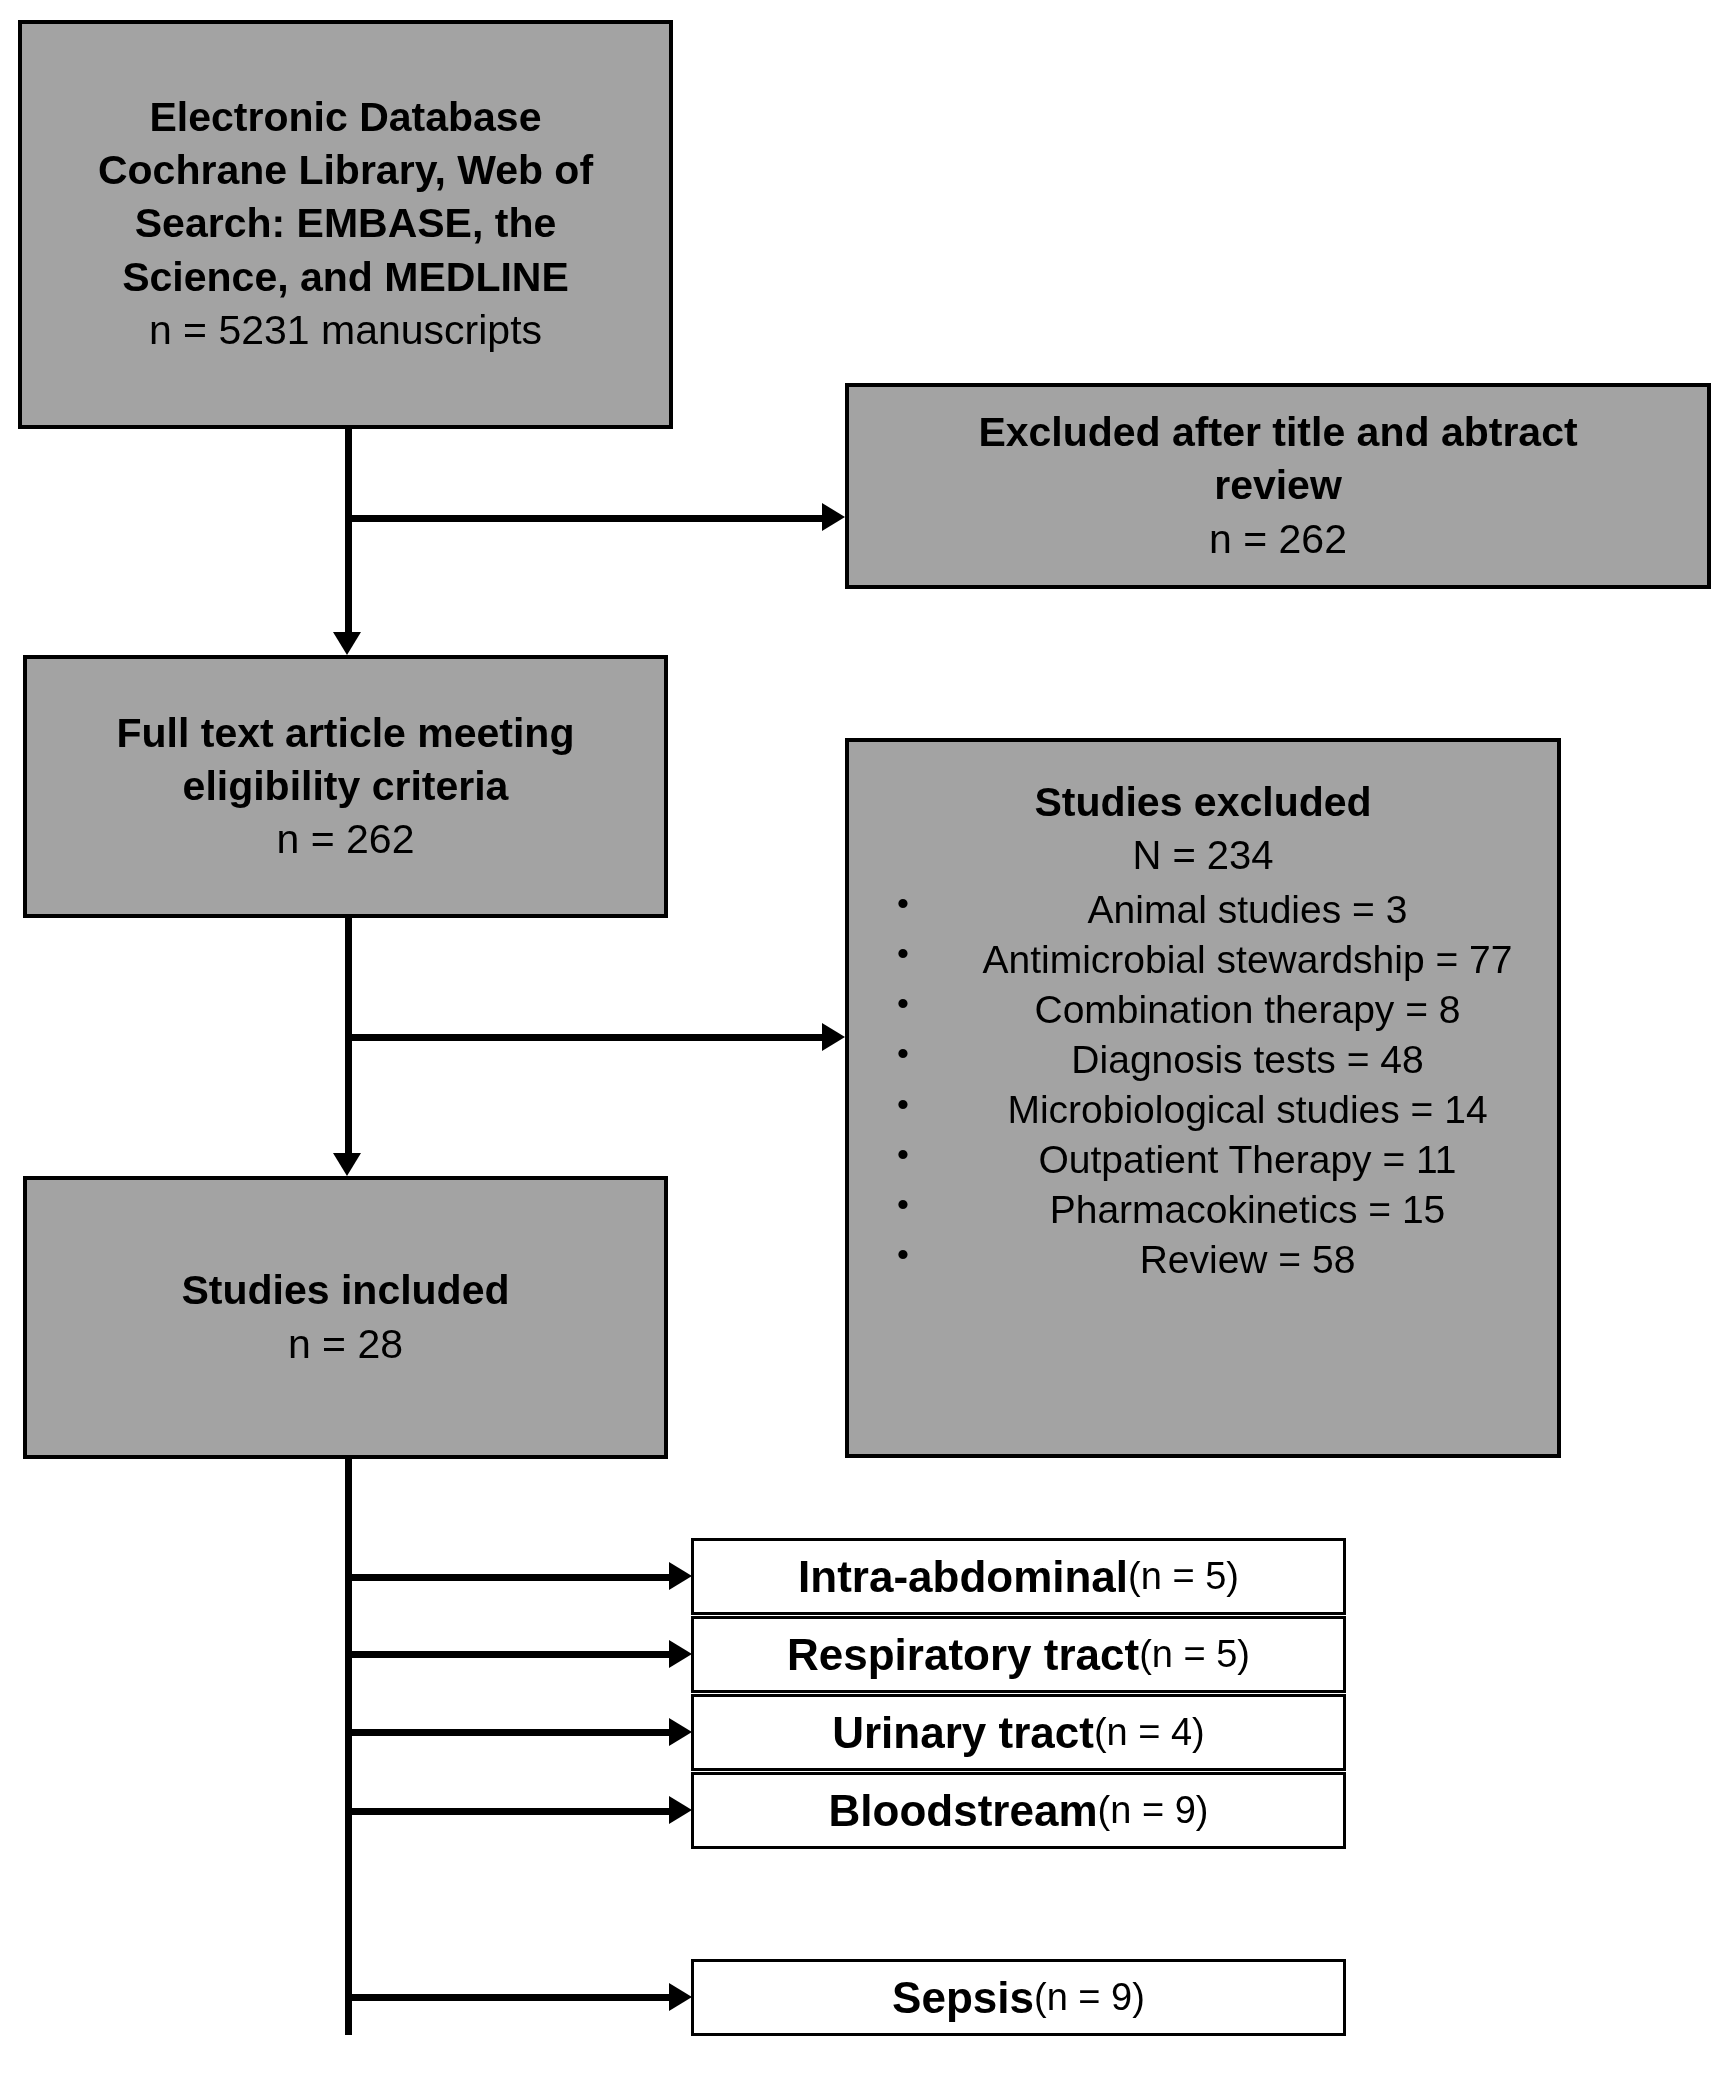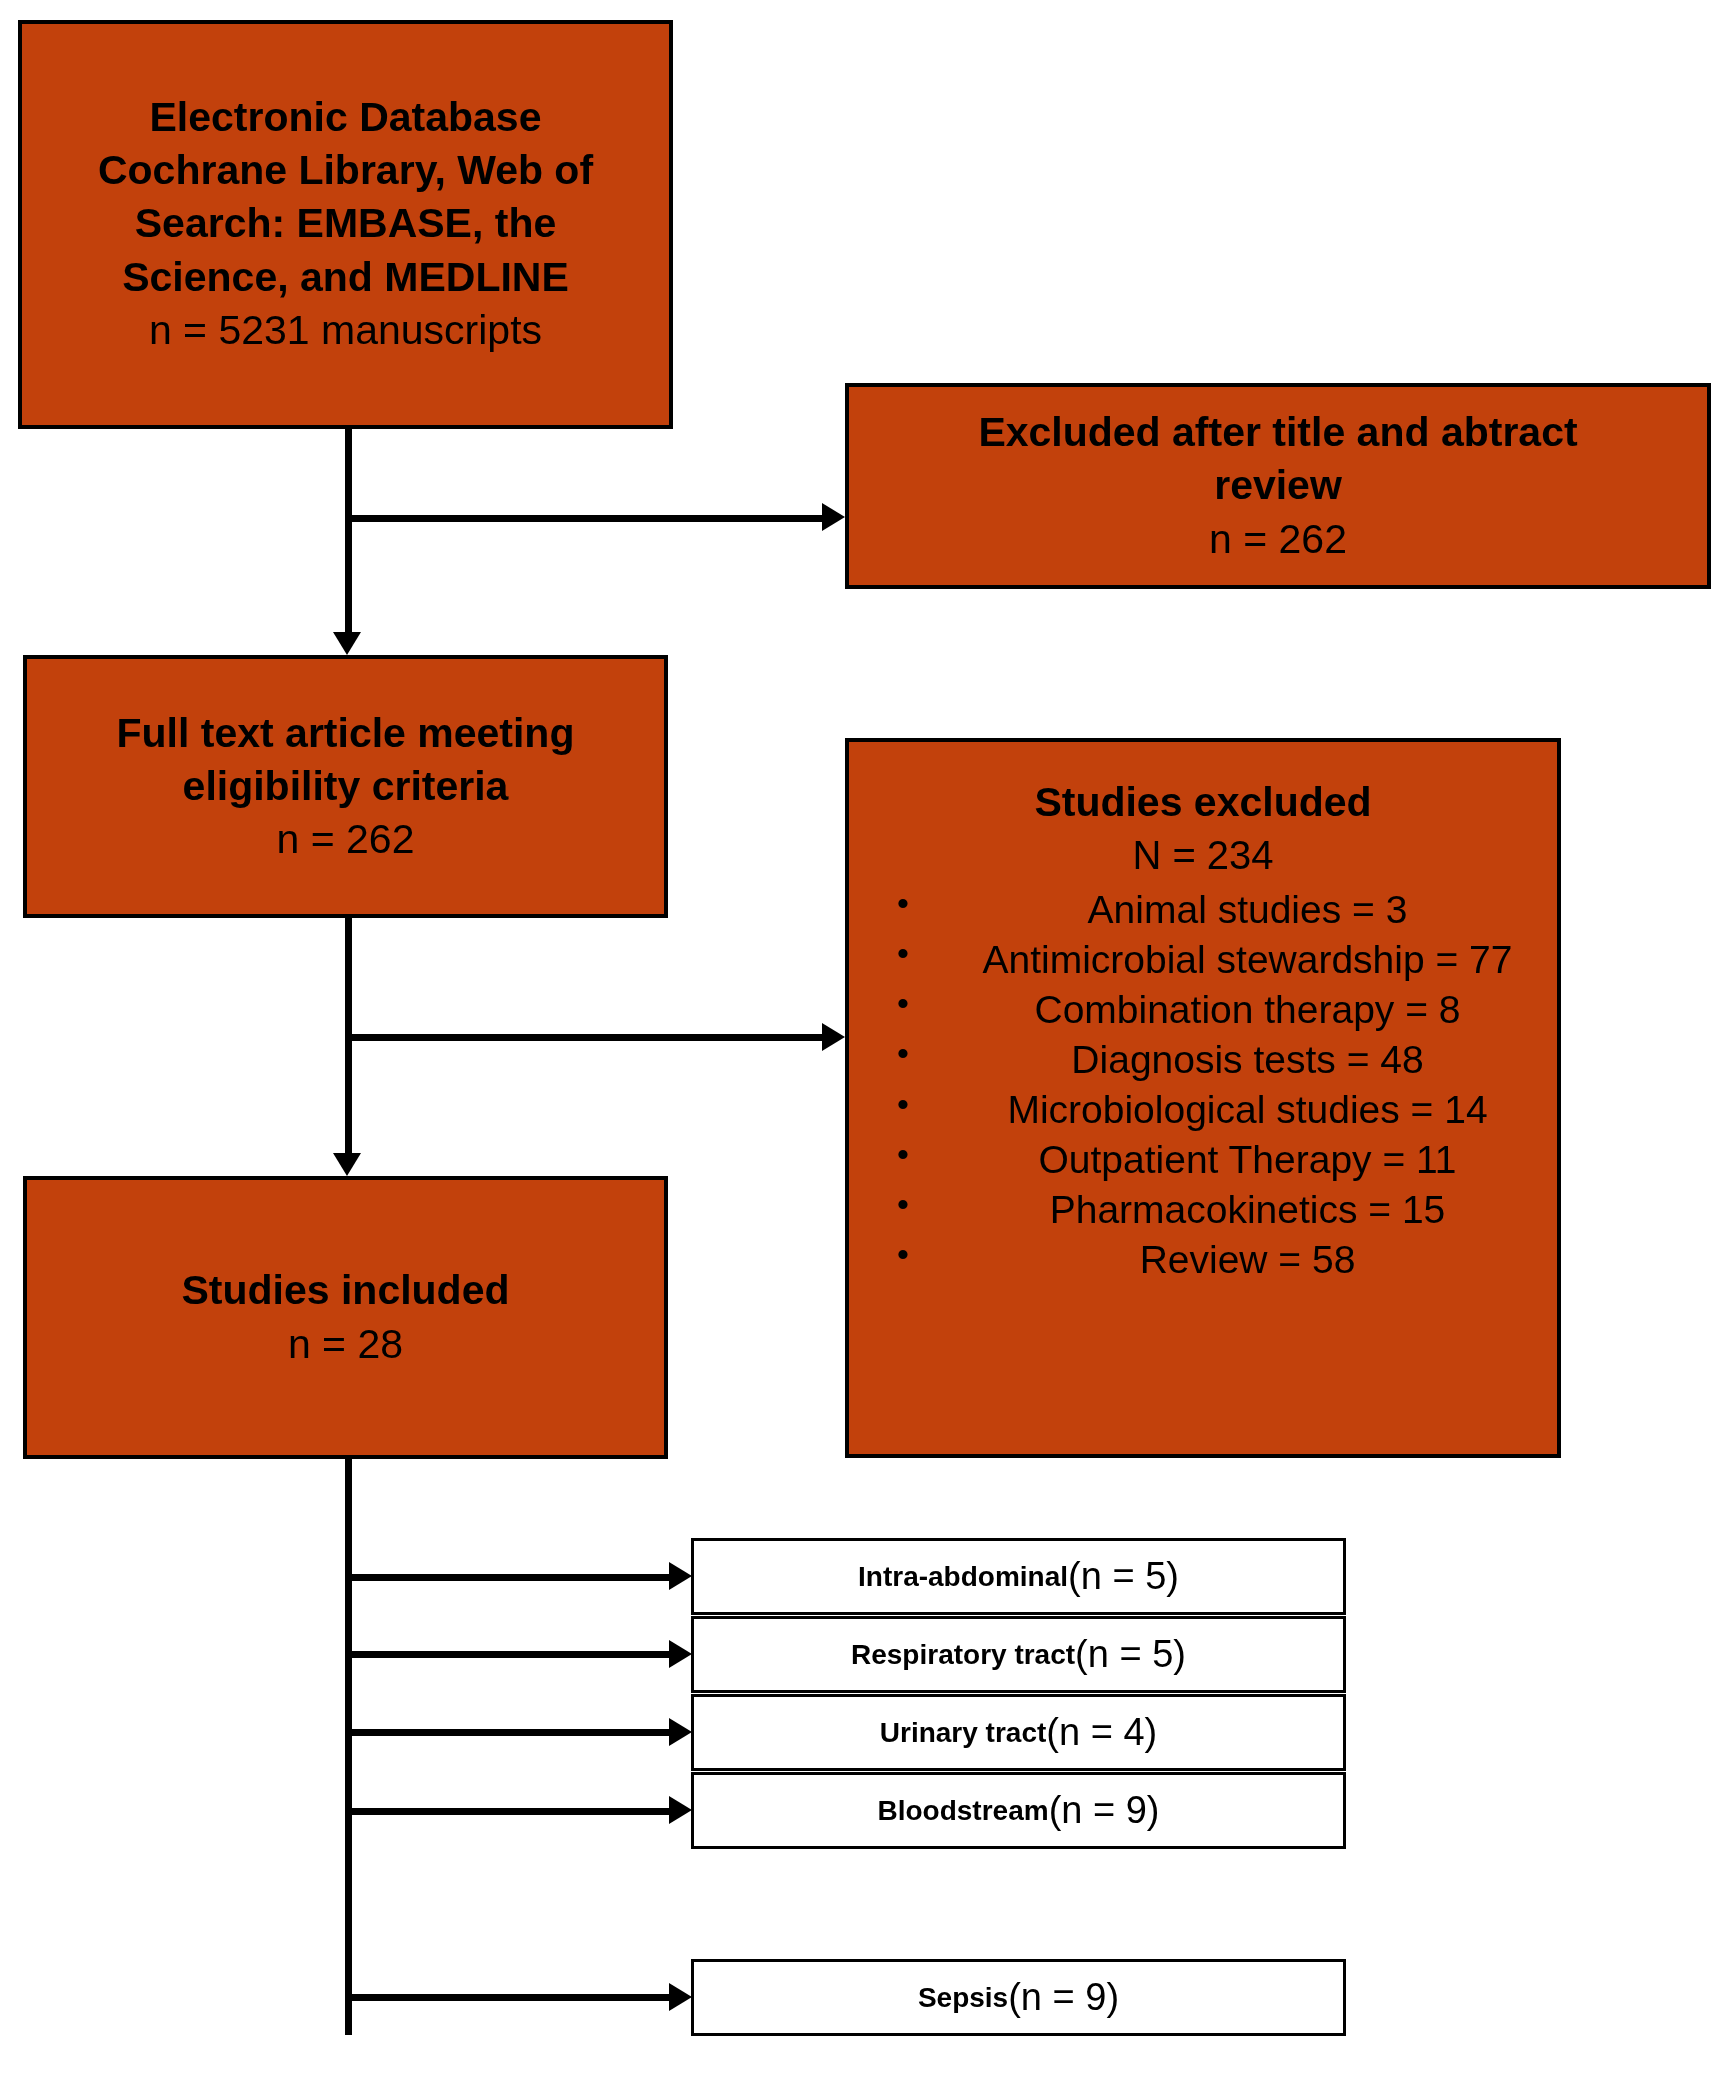--- a/index.html
+++ b/index.html
@@ -17,21 +17,21 @@
     height: 2098px;
     background: #ffffff;
     overflow: hidden;
   }
 
   
   .box {
     position: absolute;
     box-sizing: border-box;
     border: 4.1px solid #000000;
-    background: #c2410c;
+    background: #a3a3a3;
     display: flex;
     flex-direction: column;
     justify-content: center;
     align-items: center;
     text-align: center;
   }
   .box .line {
     display: block;
     white-space: nowrap;
   }
@@ -99,21 +99,21 @@
     border: 3.3px solid #000000;
     background: #ffffff;
     display: flex;
     justify-content: center;
     align-items: center;
     left: 691px;
     width: 655px;
     height: 77px;
     white-space: nowrap;
   }
-  .outcome .olabel { font-weight: bold; font-size: 28px; }
+  .outcome .olabel { font-weight: bold; font-size: 44px; }
   .outcome .ocount { font-weight: normal; font-size: 38px; }
 
   
   .vline {
     position: absolute;
     background: #000000;
     width: 6.5px;
   }
   .hline {
     position: absolute;

